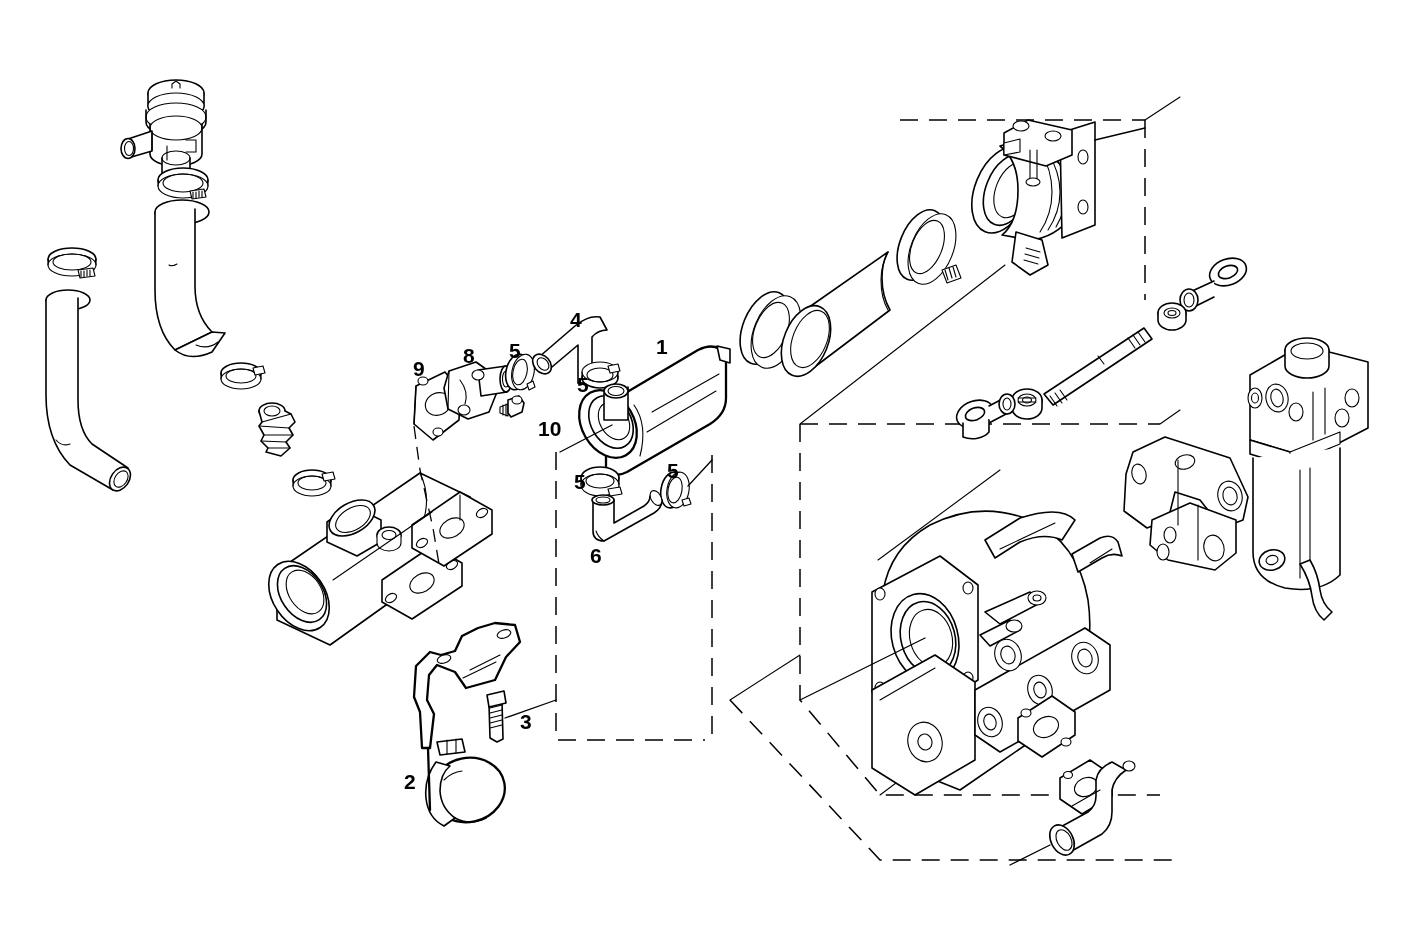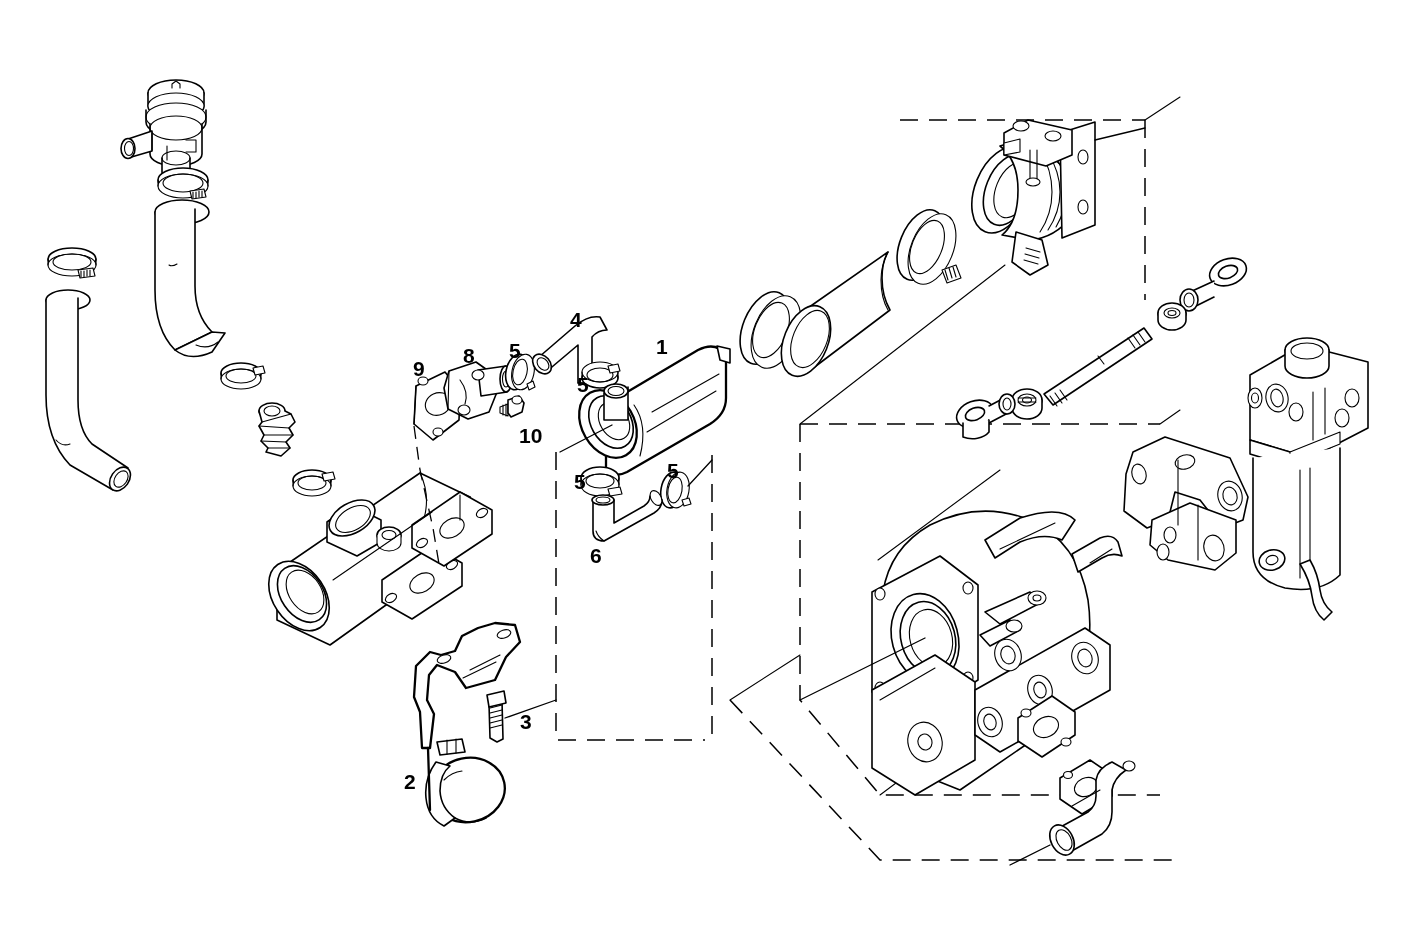--- a/index.html
+++ b/index.html
@@ -519,15 +519,15 @@
   <div class="callout" style="left:404px; top:771px;">2</div>
   <div class="callout" style="left:520px; top:711px;">3</div>
   <div class="callout" style="left:570px; top:309px;">4</div>
   <div class="callout" style="left:509px; top:340px;">5</div>
   <div class="callout" style="left:577px; top:374px;">5</div>
   <div class="callout" style="left:574px; top:471px;">5</div>
   <div class="callout" style="left:667px; top:460px;">5</div>
   <div class="callout" style="left:590px; top:545px;">6</div>
   <div class="callout" style="left:463px; top:345px;">8</div>
   <div class="callout" style="left:413px; top:358px;">9</div>
-  <div class="callout" style="left:519px; top:418px;margin-top:7px;">10</div>
+  <div class="callout" style="left:538px; top:418px;">10</div>
 
 </div>
 
 </body></html>

